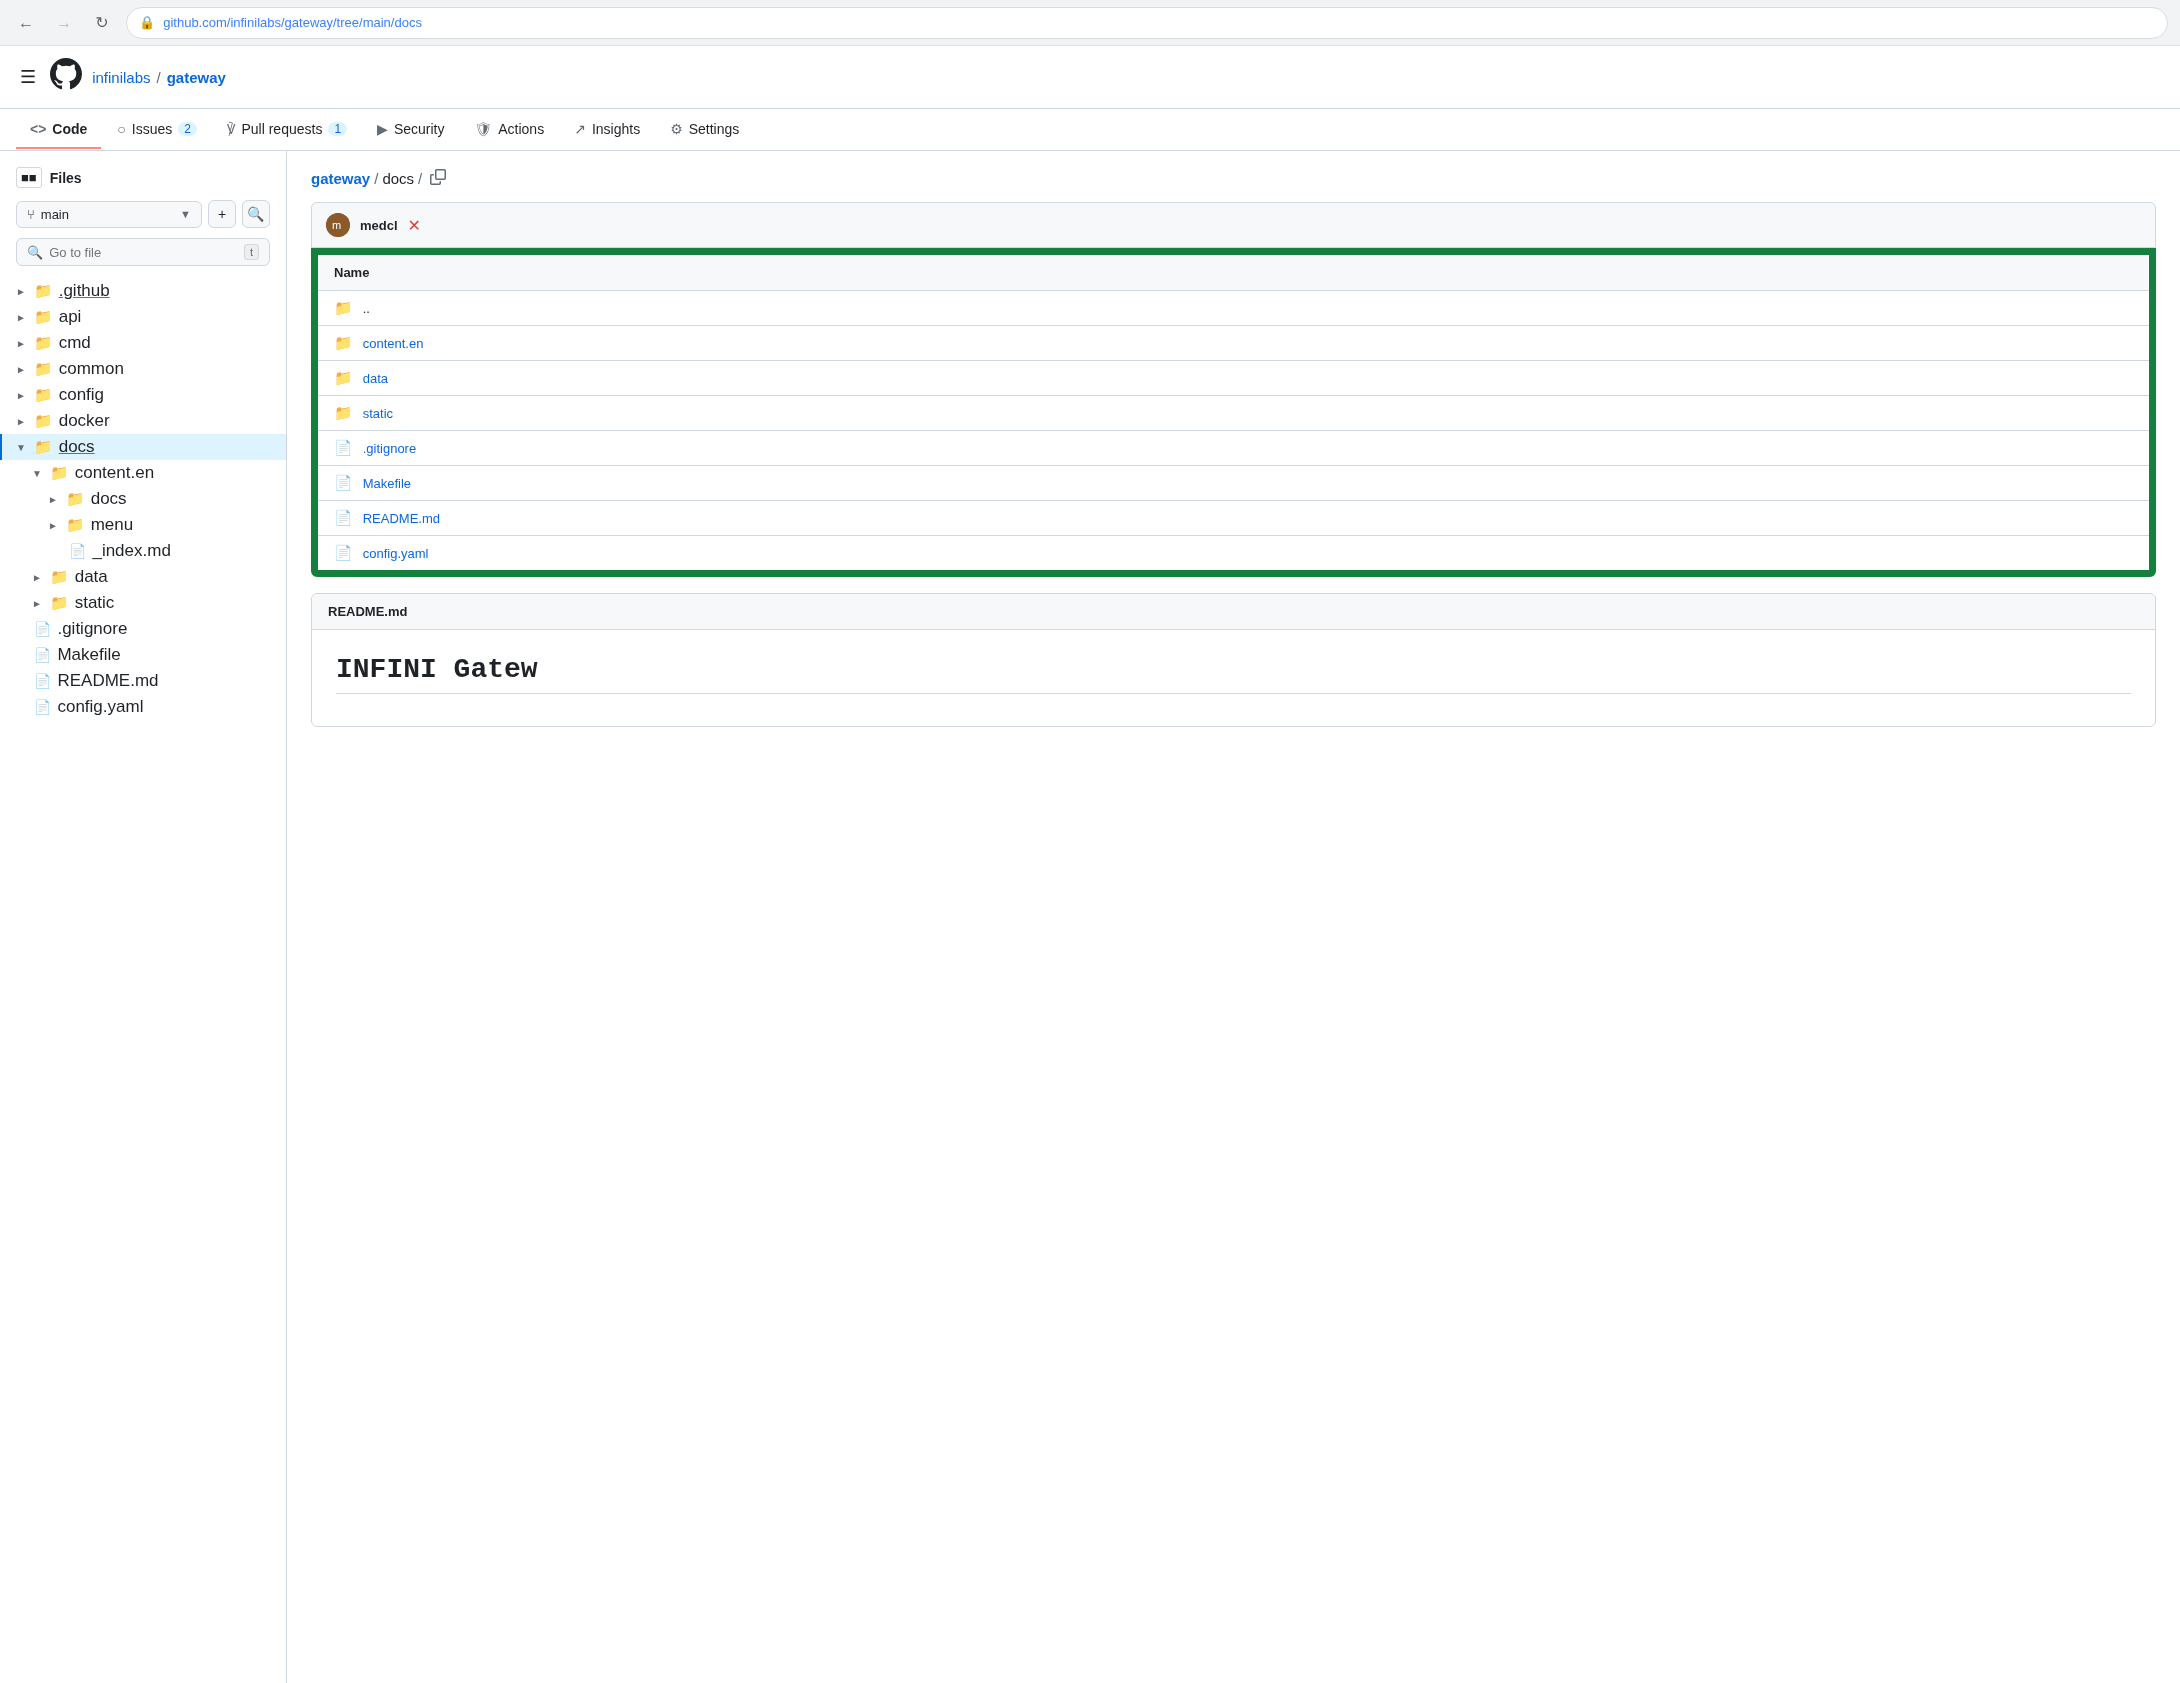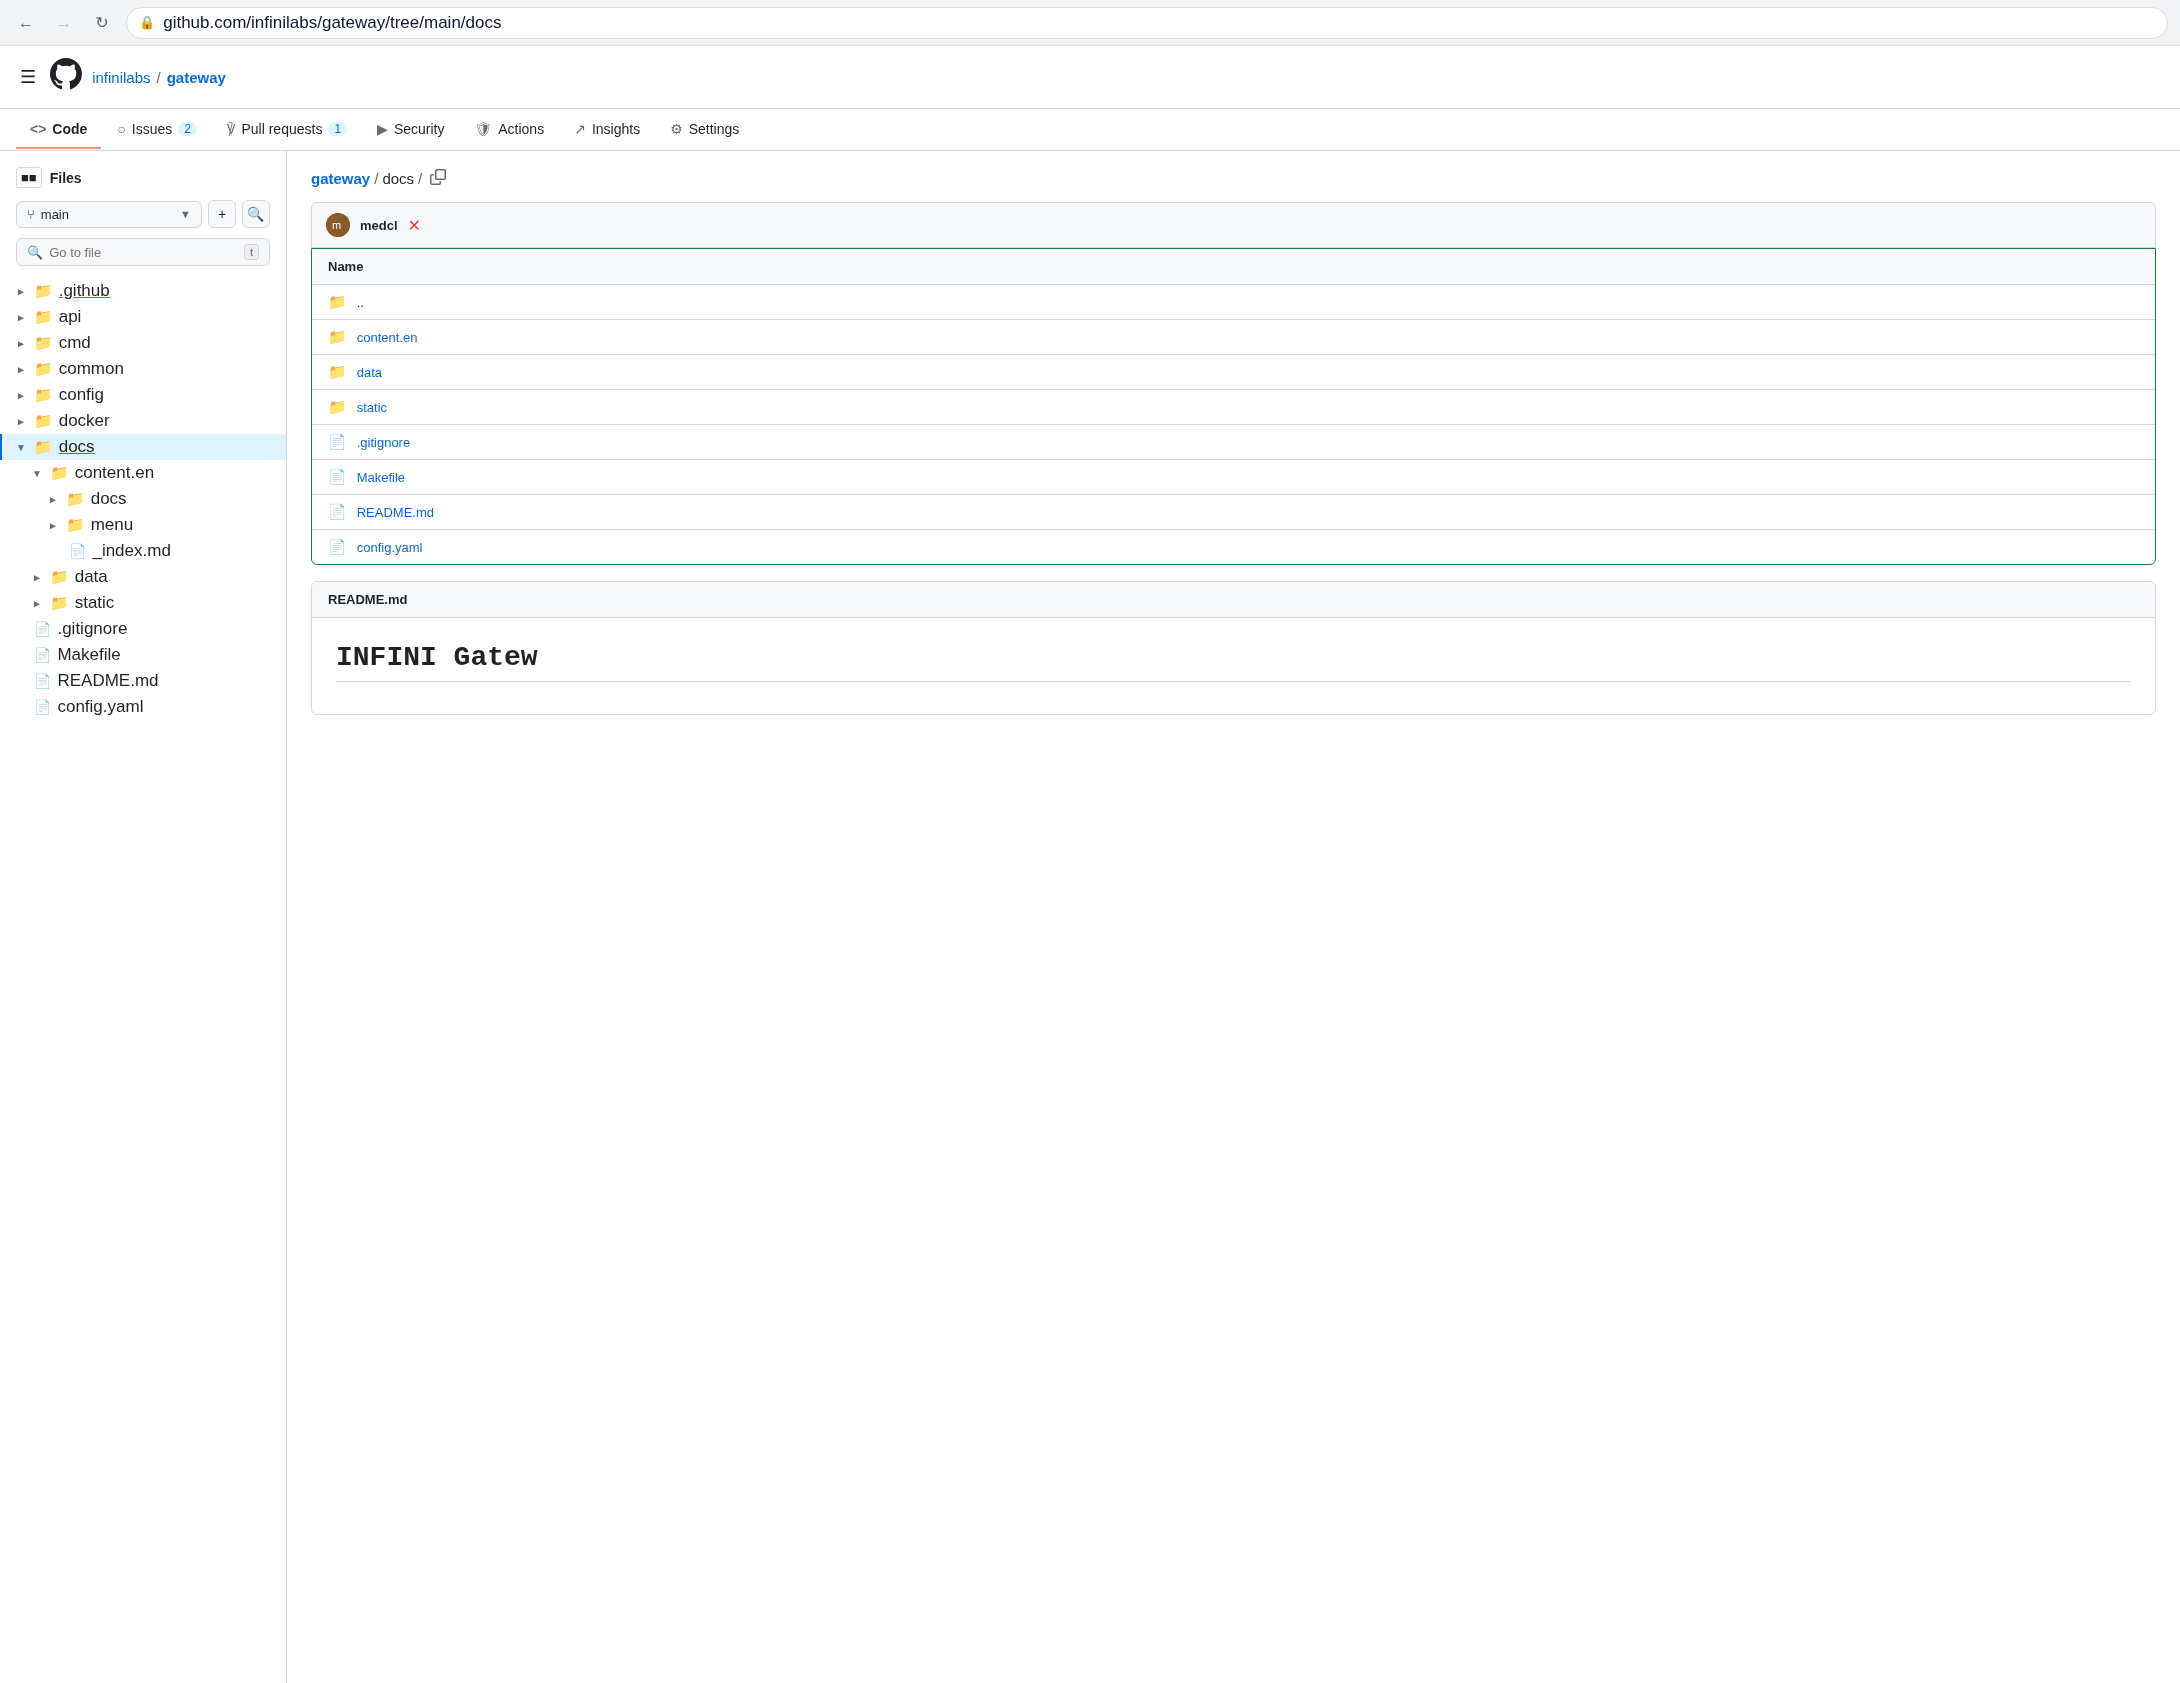--- a/index.html
+++ b/index.html
@@ -17,21 +17,21 @@
       color: #5f6368; font-size: 16px;
     }
     .browser-nav-btn.disabled { color: #bbb; cursor: default; }
     .address-bar {
       flex: 1; display: flex; align-items: center; gap: 8px;
       background: #fff; border: 1px solid #dadce0; border-radius: 20px;
       padding: 4px 12px; height: 32px;
     }
     .address-bar .lock-icon { color: #5f6368; font-size: 13px; }
     .address-bar input {
-      border: none; outline: none; font-size: 17px; color: #0f172a; flex: 1; background: transparent;
+      border: none; outline: none; font-size: 13px; color: #3b82f6; flex: 1; background: transparent;
     }
 
     
     .gh-header {
       display: flex; align-items: center; gap: 10px;
       padding: 12px 16px; border-bottom: 1px solid #d0d7de;
       background: #fff;
     }
     .hamburger-btn { background: none; border: none; cursor: pointer; color: #1f2328; font-size: 18px; padding: 4px; }
     .gh-logo { font-size: 24px; color: #1f2328; }
@@ -128,21 +128,21 @@
     .commit-bar .avatar {
       width: 24px; height: 24px; border-radius: 50%; background: #8b5a2b;
       display: flex; align-items: center; justify-content: center;
       overflow: hidden; font-size: 11px; color: #fff;
     }
     .commit-bar .author { font-weight: 600; font-size: 13px; }
     .commit-bar .message { font-size: 13px; color: #1f2328; flex: 1; }
     .commit-bar .x-btn { background: none; border: none; cursor: pointer; color: #e03e3e; font-size: 16px; }
 
     
-    .file-table { border: 1px solid #15803d; border-radius: 0 0 6px 6px; margin-bottom: 16px; }
+    .file-table { border: 7px solid #15803d; border-radius: 0 0 6px 6px; margin-bottom: 16px; }
     .file-table-header {
       padding: 10px 16px; background: #f6f8fa;
       border-bottom: 1px solid #d0d7de; font-size: 13px; font-weight: 600;
       color: #1f2328;
     }
     .file-row {
       display: flex; align-items: center; gap: 10px;
       padding: 8px 16px; border-bottom: 1px solid #d0d7de;
       font-size: 13px; cursor: pointer;
     }

